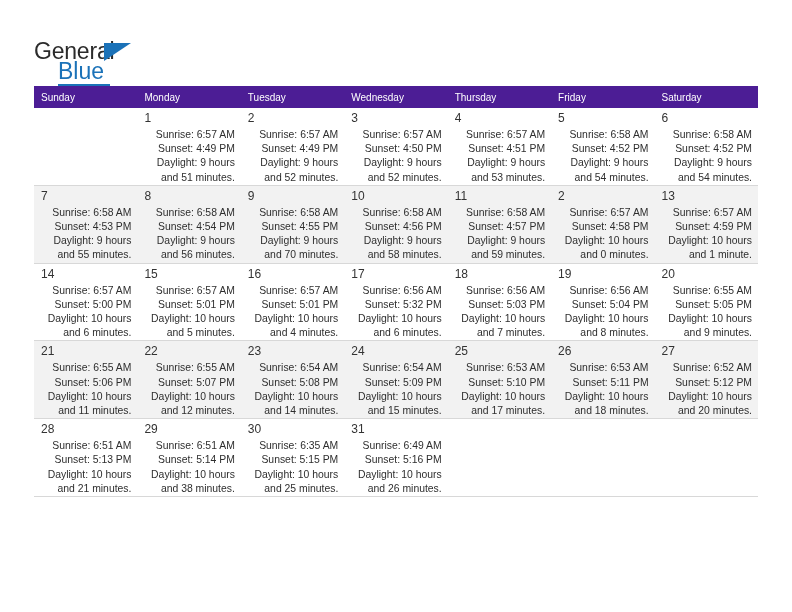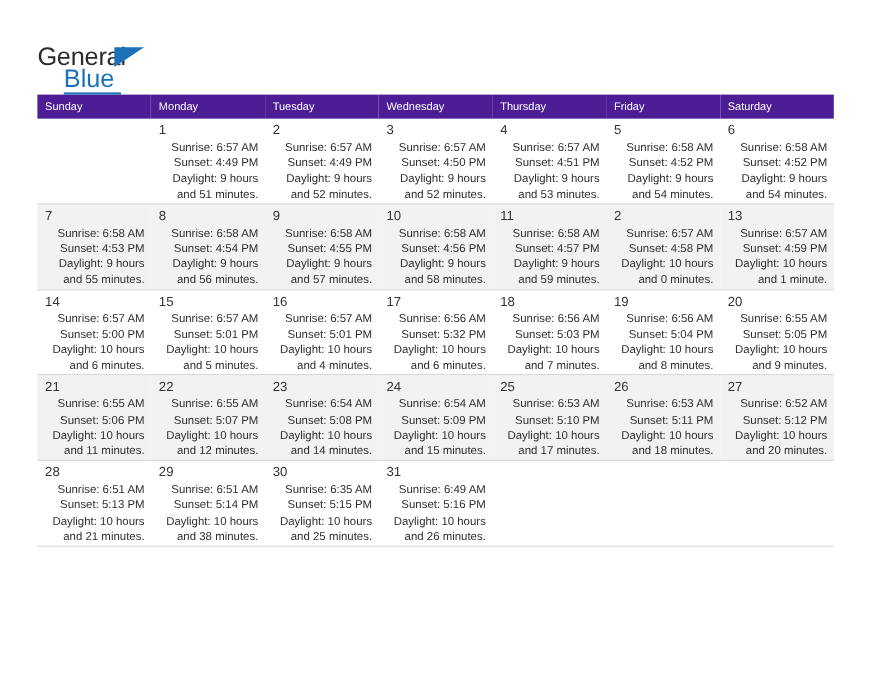--- a/index.html
+++ b/index.html
@@ -264,21 +264,21 @@
               </div>
             </div>
           </td>
           <td>
             <div class="cell-inner">
               <div class="daynum">9</div>
               <div class="info">
                 <div>Sunrise: 6:58 AM</div>
                 <div>Sunset: 4:55 PM</div>
                 <div>Daylight: 9 hours</div>
-                <div>and 57 minutes.</div>
+                <div>and 70 minutes.</div>
               </div>
             </div>
           </td>
           <td>
             <div class="cell-inner">
               <div class="daynum">10</div>
               <div class="info">
                 <div>Sunrise: 6:58 AM</div>
                 <div>Sunset: 4:56 PM</div>
                 <div>Daylight: 9 hours</div>

